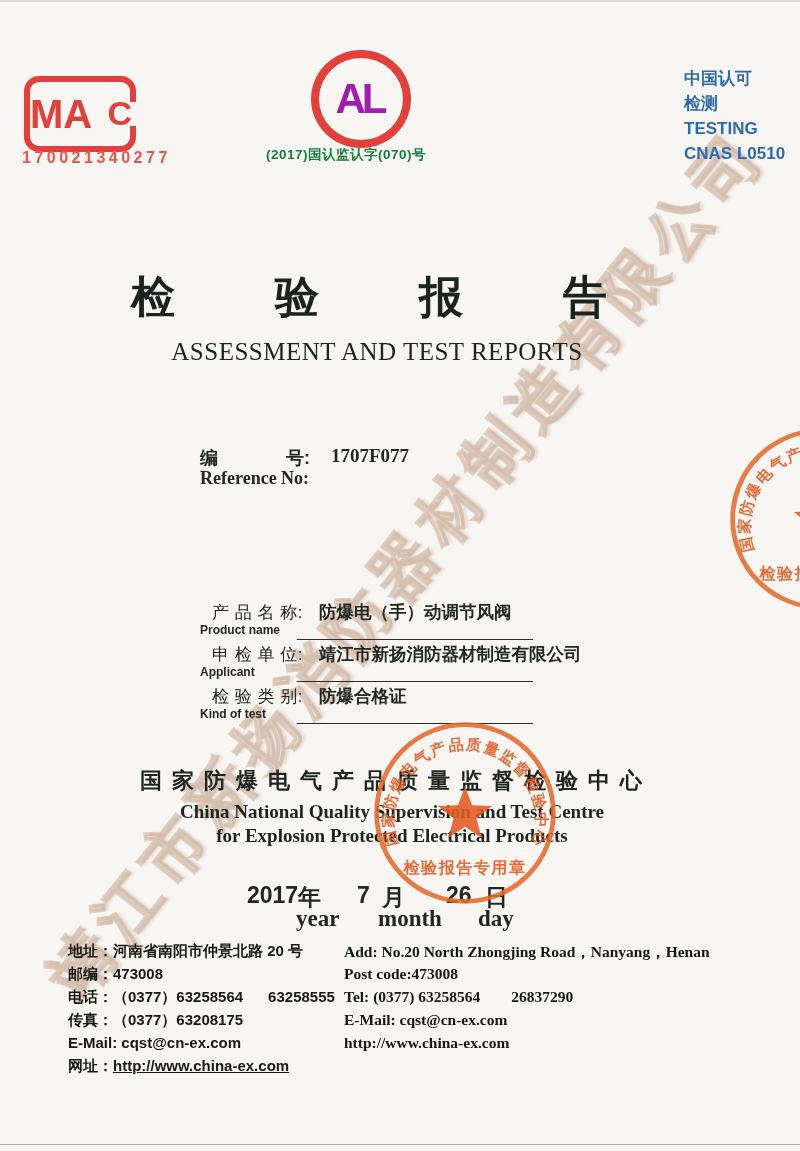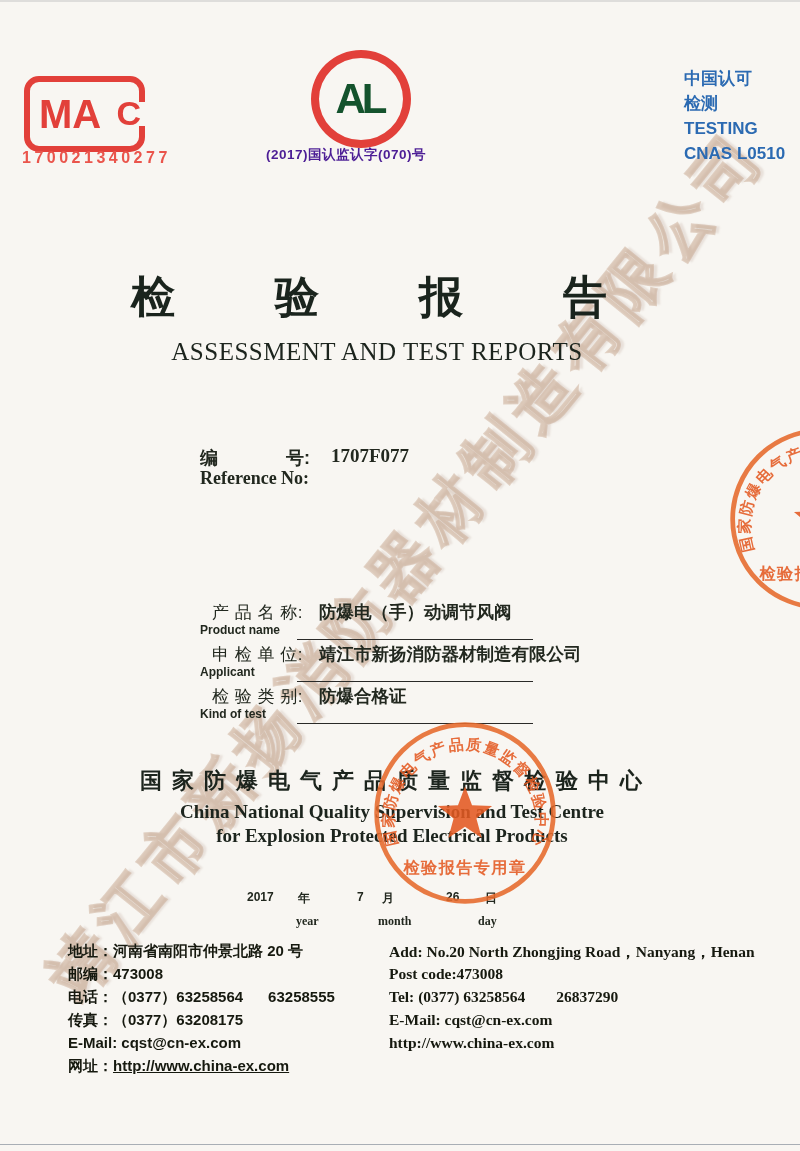--- a/index.html
+++ b/index.html
@@ -22,34 +22,34 @@
     -webkit-text-stroke:2px rgba(192,158,132,0.42);
     text-shadow:3px 3px 2px rgba(160,130,110,0.18);
     pointer-events:none; z-index:1;
   }
 
   
   .cma-box{
     left:24px; top:76px; width:100px; height:64px;
     border:6px solid #e2403a; border-radius:15px;
     display:flex; align-items:center; justify-content:flex-start;
-    padding-left:9px; box-sizing:content-box; z-index:2;
+    box-sizing:content-box; z-index:2;
   }
   .cma-ma{font-size:40px; font-weight:bold; color:#e2403a; letter-spacing:0px; line-height:1;}
   .cma-gap{position:absolute; right:-8px; top:20px; width:12px; height:24px; background:#f8f6f2;}
   .cma-c{position:absolute; right:-2px; top:14px; font-size:34px; font-weight:bold; color:#e2403a; line-height:1;}
   .cma-number{left:22px; top:149px; font-size:16px; font-weight:600; letter-spacing:3.5px; color:#ea554c; z-index:2;}
 
   .al-oval{
     left:311px; top:50px; width:84px; height:82px;
     border:8px solid #e2403a; border-radius:50%;
     display:flex; align-items:center; justify-content:center; z-index:2;
   }
-  .al-text{font-size:42px; font-weight:bold; color:#14532d; letter-spacing:-4px; line-height:1; padding-right:3px;}
-  .al-caption{left:266px; top:146px; font-size:13.5px; font-weight:600; color:#4c1d95; letter-spacing:.5px; z-index:2;}
+  .al-text{font-size:42px; font-weight:bold; color:#a21caf; letter-spacing:-4px; line-height:1; padding-right:3px;}
+  .al-caption{left:266px; top:146px; font-size:13.5px; font-weight:600; color:#15803d; letter-spacing:.5px; z-index:2;}
 
   .cnas-logo{left:504px; top:60px; z-index:2;}
   .cnas-col{left:684px; top:66px; color:#2b6ab2; z-index:2; line-height:25px; font-weight:bold;}
   .cnas-col div{font-size:17px;}
 
   
   .title-cn{
     left:131px; top:268px; width:476px; display:flex; justify-content:space-between;
     font-size:44px; font-weight:bold; color:#1a241d; z-index:3;
     font-family:"Liberation Serif", serif;
@@ -77,33 +77,33 @@
   
   .centre-cn{
     left:140px; top:766px; width:502px; display:flex; justify-content:space-between;
     font-size:22px; font-weight:bold; color:#1c241d; z-index:3;
   }
   .centre-en1{left:90px; top:801px; width:604px; text-align:center; font-family:"Liberation Serif", serif; font-size:19px; font-weight:bold; color:#1c241d; z-index:3;}
   .centre-en2{left:90px; top:825px; width:604px; text-align:center; font-family:"Liberation Serif", serif; font-size:19px; font-weight:bold; color:#1c241d; z-index:3;}
 
   
   .date-wrap{left:240px; top:882px; width:290px; height:46px; z-index:3; font-weight:bold;}
-  .date-wrap span{position:absolute; font-size:12px;margin-top:8px;}
+  .date-wrap span{position:absolute; font-size:23px;}
   .d-year{left:7px; top:0;} .d-yearcn{left:58px; top:0;}
   .d-month{left:117px; top:0;} .d-monthcn{left:142px; top:0;}
   .d-day{left:206px; top:0;} .d-daycn{left:245px; top:0;}
   .d-yearen{left:56px; top:24px; font-family:"Liberation Serif", serif; font-size:17px;}
   .d-monthen{left:138px; top:24px; font-family:"Liberation Serif", serif; font-size:17px;}
   .d-dayen{left:238px; top:24px; font-family:"Liberation Serif", serif; font-size:17px;}
 
   
   .footer-left{left:68px; top:942px; width:280px; z-index:3;}
   .footer-right{left:344px; top:942px; width:420px; z-index:3;}
   .foot-row{height:23px; font-size:15px; font-weight:bold; color:#16190f; white-space:pre;}
-  .footer-right .foot-row{font-family:"Liberation Serif", serif; font-size:15.5px;margin-left:45px;}
+  .footer-right .foot-row{font-family:"Liberation Serif", serif; font-size:15.5px;}
   .foot-label{font-weight:bold;}
   .foot-link{text-decoration:underline;}
 
   
   .stamp{opacity:.88; z-index:4;}
   .stamp-center{left:370px; top:718px;}
   .stamp-right{left:726px; top:424px;}
 </style>
 </head>
 <body>

